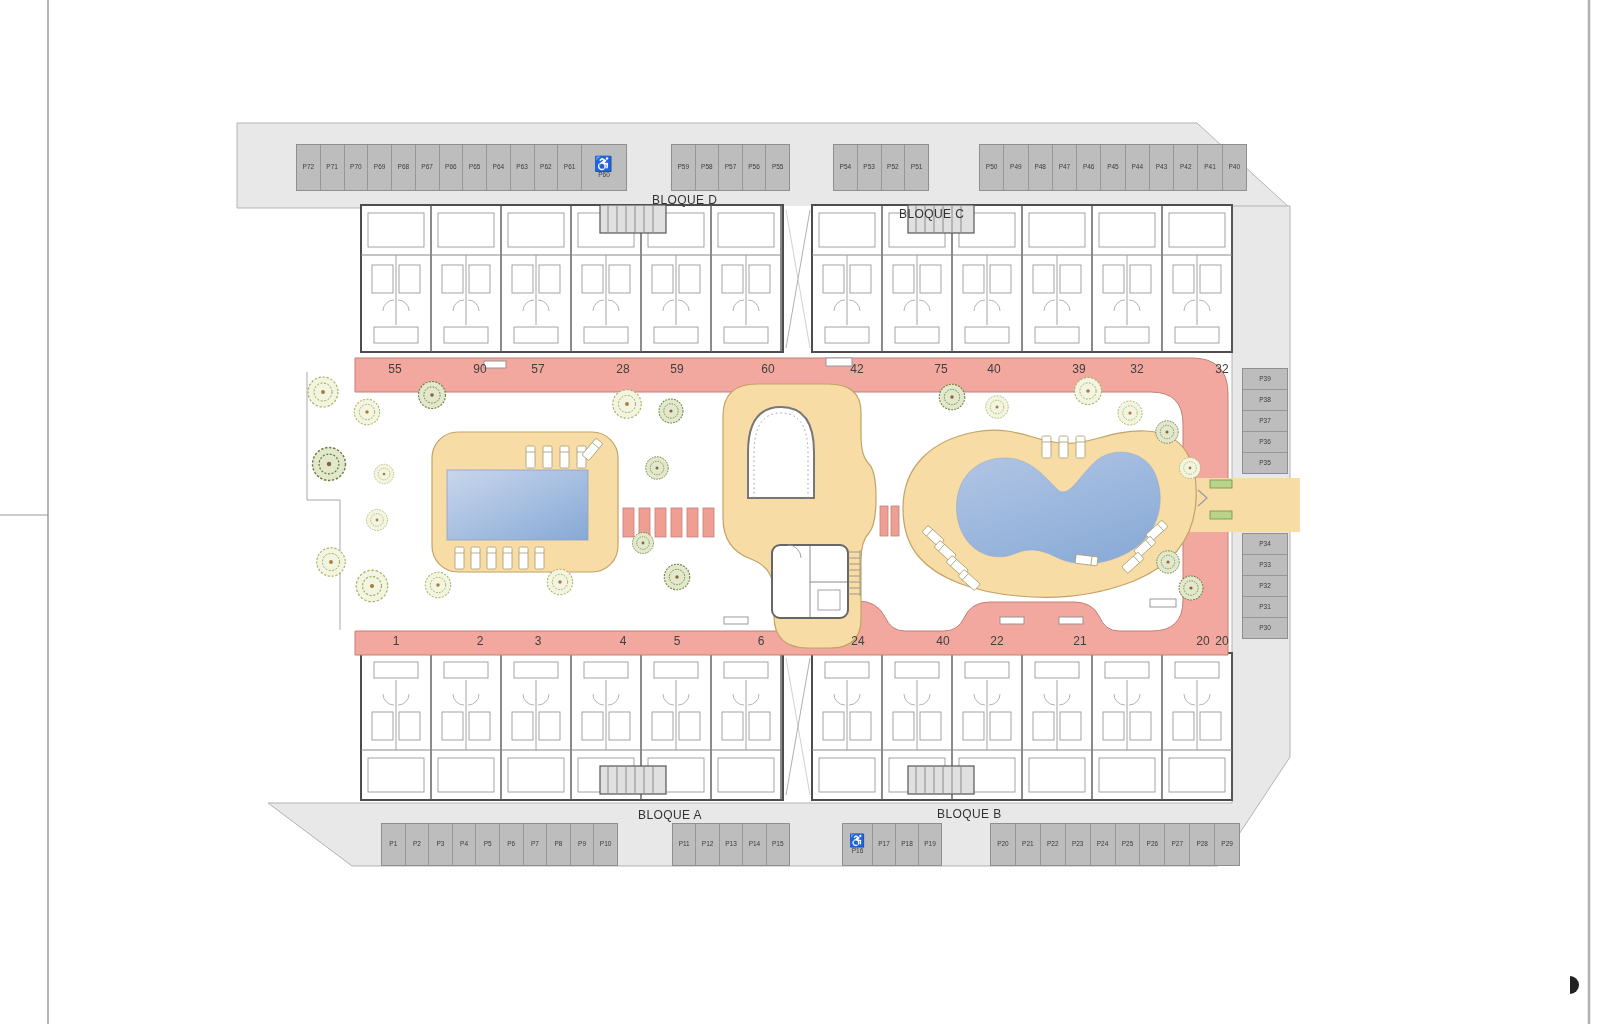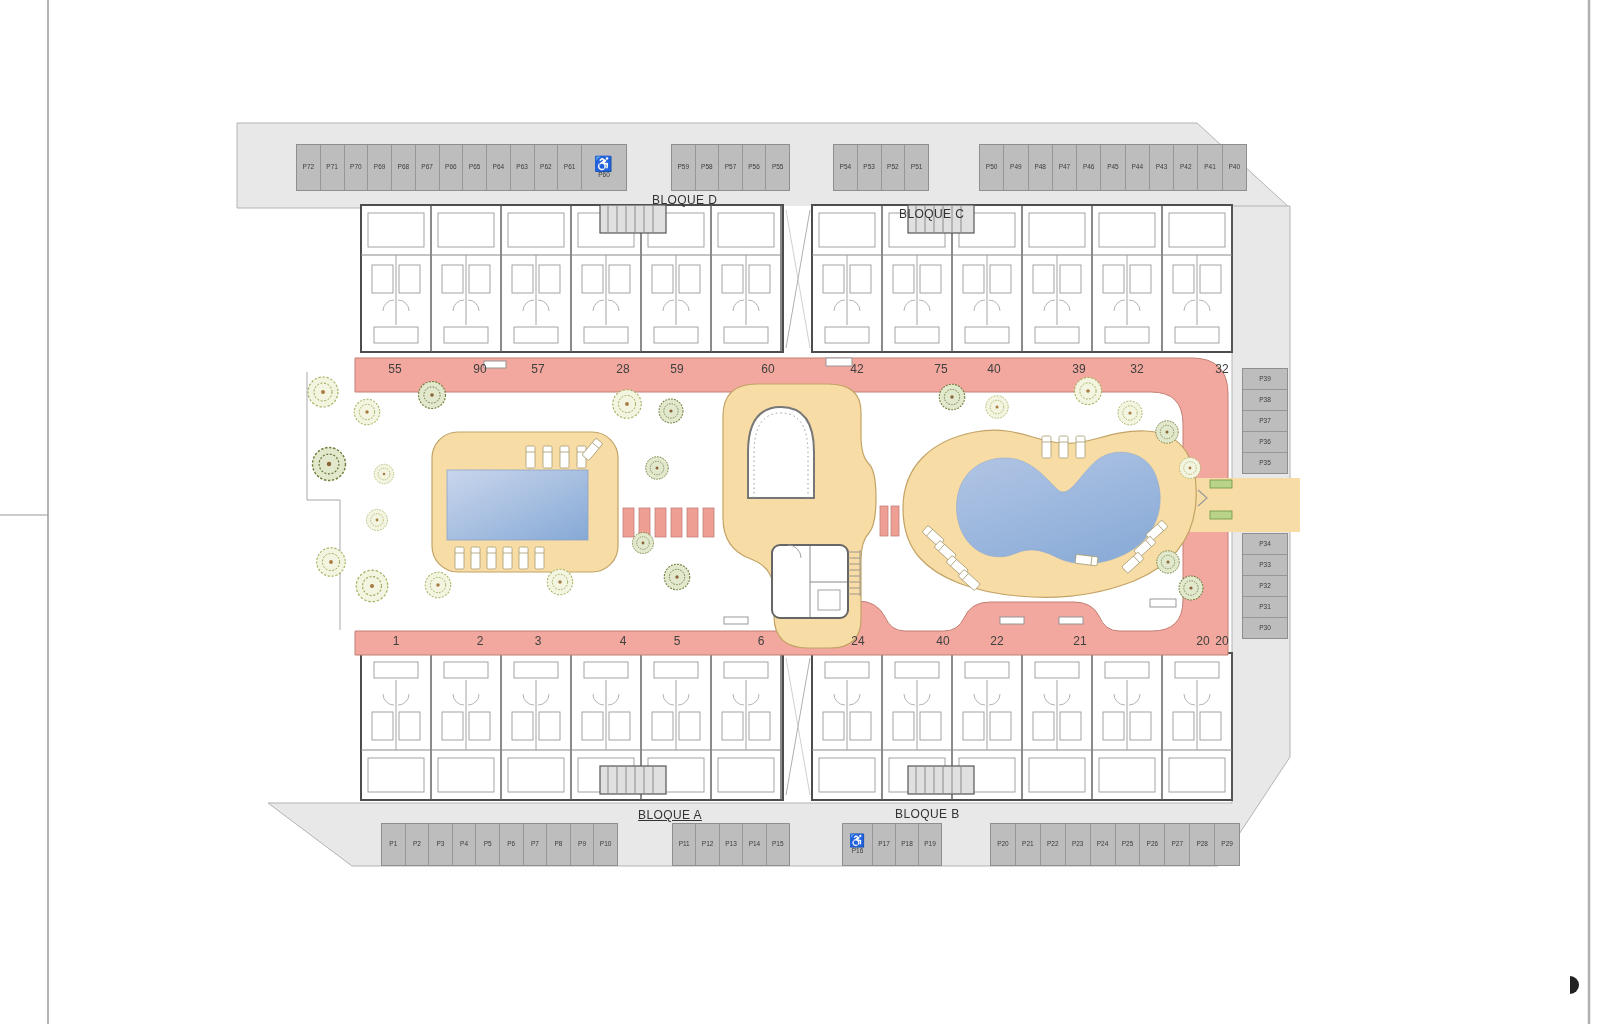--- a/index.html
+++ b/index.html
@@ -27,22 +27,22 @@
   #pg-ru{left:1242px;top:368px;width:46px;height:106px;}
   #pg-rl{left:1242px;top:533px;width:46px;height:106px;}
   #pg-bl{left:381px;top:823px;width:237px;height:43px;}
   #pg-bm{left:672px;top:823px;width:118px;height:43px;}
   #pg-bh{left:842px;top:823px;width:100px;height:43px;}
   #pg-br{left:990px;top:823px;width:250px;height:43px;}
   
   .blk{position:absolute;z-index:2;font-size:12px;color:#333;letter-spacing:.4px;white-space:nowrap;}
   #blk-d{left:652px;top:193px;text-align:right;}
   #blk-c{left:899px;top:207px;}
-  #blk-a{left:638px;top:808px;text-decoration:underline;}
-  #blk-b{left:895px;top:807px;}
+  #blk-a{left:638px;top:808px;}
+  #blk-b{left:937px;top:807px;}
   
   .nums{position:absolute;left:0;top:0;width:100%;height:0;z-index:2;}
   .num{position:absolute;width:30px;text-align:center;font-size:12px;color:#404040;}
   .nums-tl .num,.nums-tr .num{top:362px;}
   .nums-bl .num,.nums-br .num{top:634px;}
   .nums-tl .num:nth-child(1){left:380px}.nums-tl .num:nth-child(2){left:465px}
   .nums-tl .num:nth-child(3){left:523px}.nums-tl .num:nth-child(4){left:608px}
   .nums-tl .num:nth-child(5){left:662px}.nums-tl .num:nth-child(6){left:753px}
   .nums-tr .num:nth-child(1){left:842px}.nums-tr .num:nth-child(2){left:926px}
   .nums-tr .num:nth-child(3){left:979px}.nums-tr .num:nth-child(4){left:1064px}

